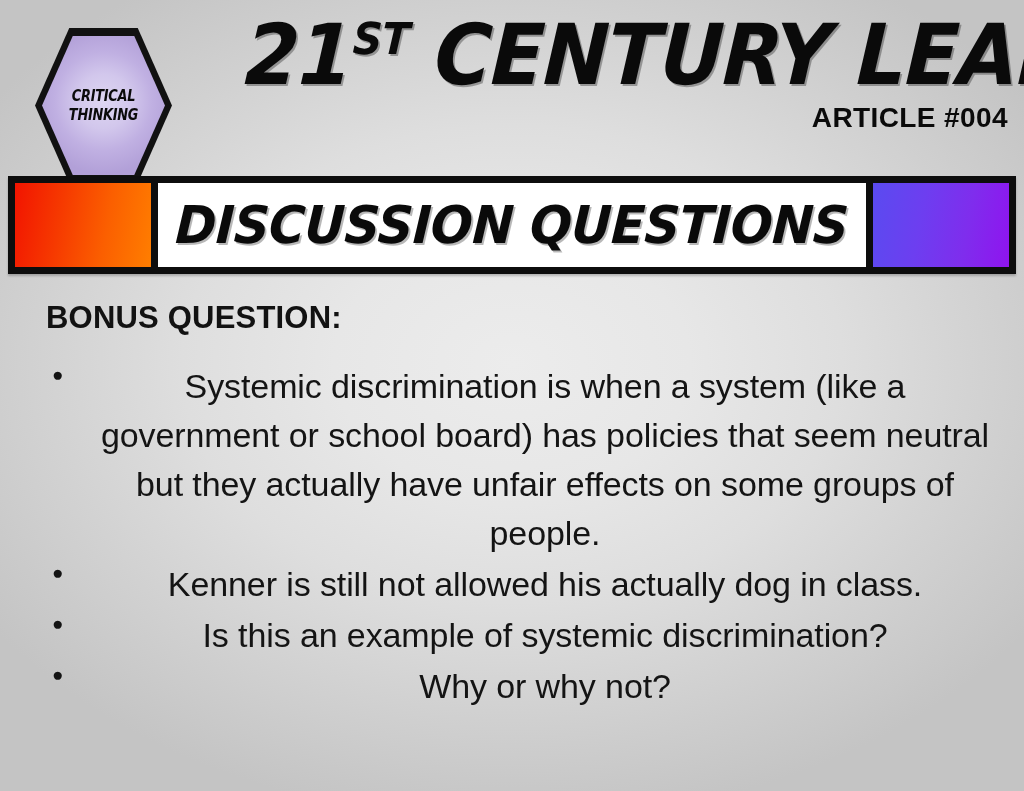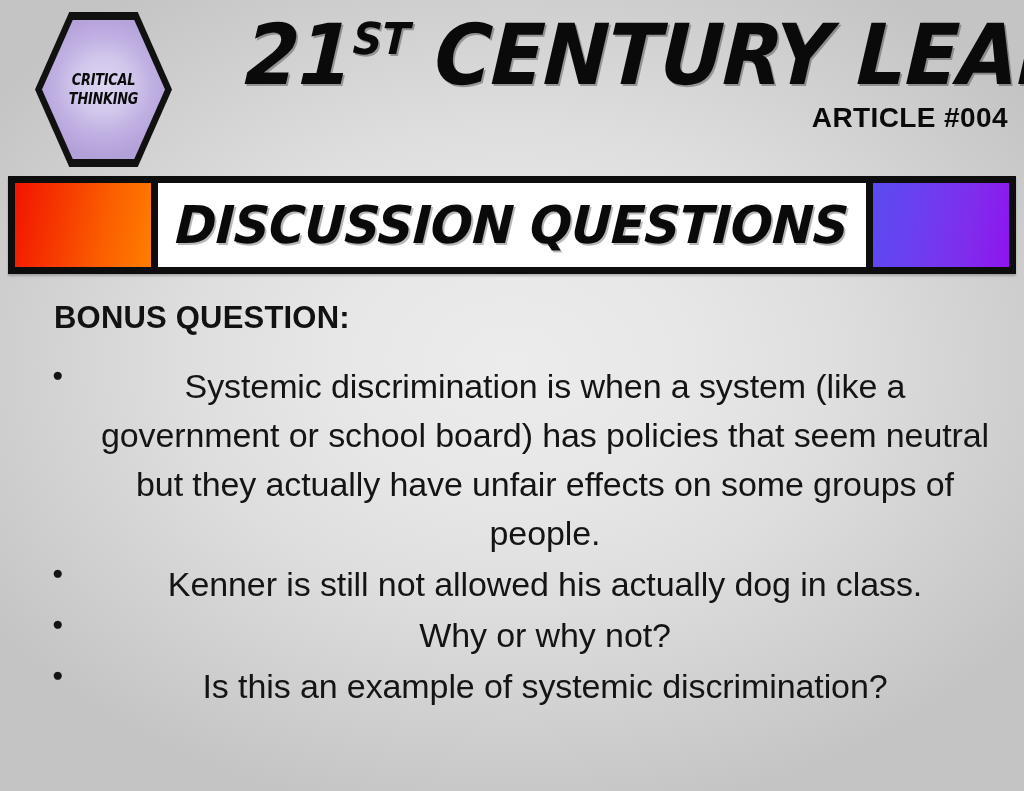--- a/index.html
+++ b/index.html
@@ -23,21 +23,21 @@
 
   
   .header {
     position: absolute;
     left: 0; top: 0;
     width: 1024px;
     height: 178px;
   }
   .badge {
     position: absolute;
-    left: 35px; top: 12px;
+    left: 35px; top: 28px;
     width: 137px; height: 155px;
   }
   .hex-outer {
     position: absolute;
     inset: 0;
     background: #111111;
     clip-path: polygon(25% 0%, 75% 0%, 100% 50%, 75% 100%, 25% 100%, 0% 50%);
   }
   .hex-inner {
     position: absolute;
@@ -144,21 +144,20 @@
     left: 46px; top: 300px;
     width: 952px;
   }
   .bonus-heading {
     font-family: "Liberation Sans", sans-serif;
     font-weight: bold;
     font-size: 31px;
     letter-spacing: 0.2px;
     color: #121212;
     margin-bottom: 26px;
-    margin-left: 8px;
   }
   .bullet-list {
     list-style: none;
     margin: 0;
     padding: 0;
   }
   .bullet-item {
     position: relative;
     padding-left: 46px;
     font-family: "Liberation Sans", sans-serif;
@@ -210,18 +209,18 @@
       <div class="banner-title">DISCUSSION QUESTIONS</div>
     </div>
     <div class="swatch-right"></div>
   </div>
 
   <div class="body-area">
     <div class="bonus-heading">BONUS QUESTION:</div>
     <ul class="bullet-list">
       <li class="bullet-item">Systemic discrimination is when a system (like a government or school board) has policies that seem neutral but they actually have unfair effects on some groups of people.</li>
       <li class="bullet-item">Kenner is still not allowed his actually dog in class.</li>
+      <li class="bullet-item">Is this an example of systemic discrimination?</li>
       <li class="bullet-item">Why or why not?</li>
-      <li class="bullet-item">Is this an example of systemic discrimination?</li>
     </ul>
   </div>
 
 </div>
 
 </body></html>

